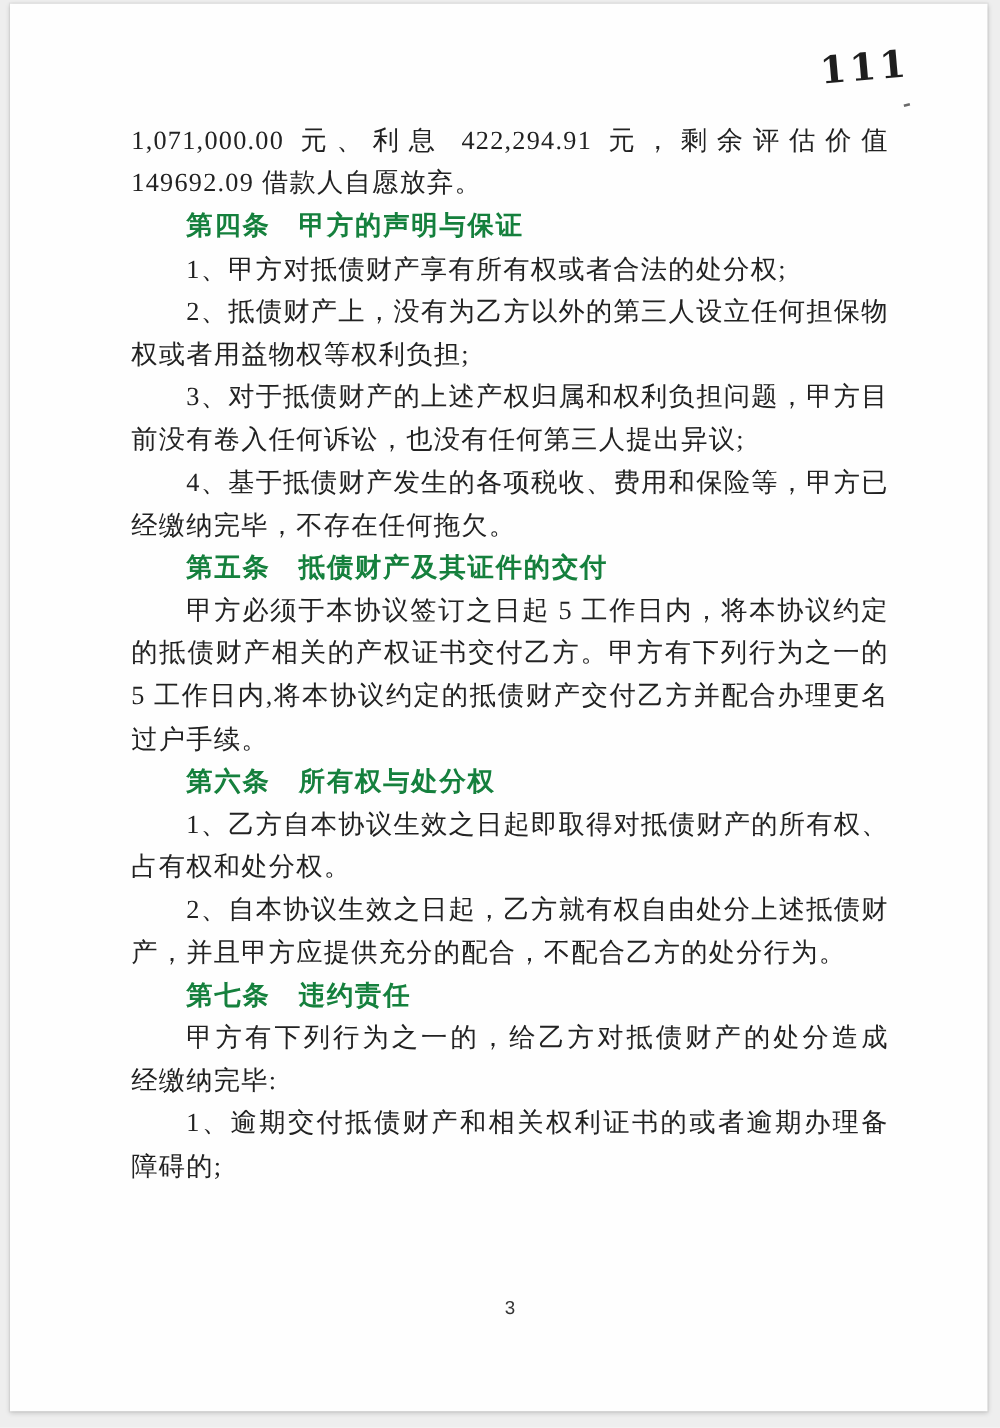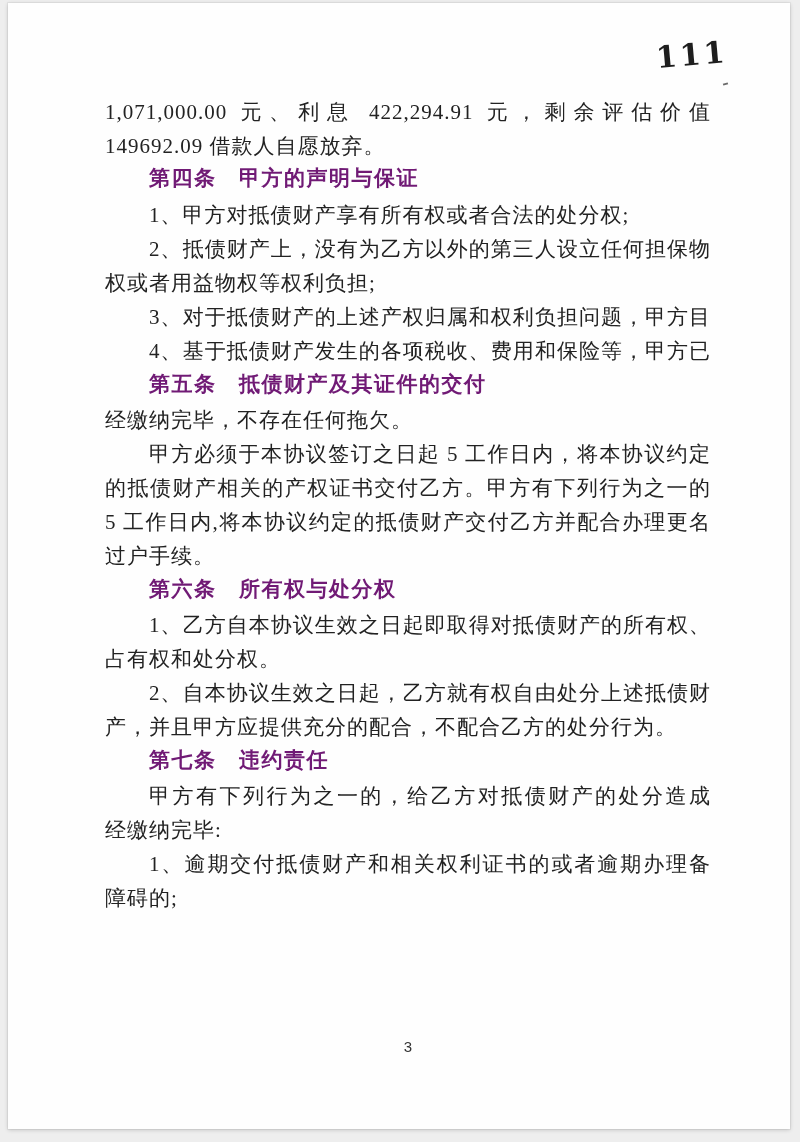--- a/index.html
+++ b/index.html
@@ -65,23 +65,23 @@
     white-space: normal;
     text-align: justify;
     text-align-last: justify;
     text-justify: inter-character;
     overflow: hidden;
   }
   .line.ind {
     text-indent: 2.1em;
   }
   .line.hd {
-    font-family: Liberation Mono, monospace;
+    font-family: Liberation Serif, serif;
     font-weight: bold;
-    color: #701a75;
+    color: #15803d;
     letter-spacing: 1.5px;
   }
   .page-footer {
     position: absolute;
     left: 97px;
     top: 1035px;
     width: 606px;
     text-align: center;
     font-size: 15px;
     color: #333333;
@@ -98,23 +98,24 @@
     <div class="ink-speck"></div>
 
     <div class="text-column">
       <div class="line jst">1,071,000.00 元、利息 422,294.91 元，剩余评估价值</div>
       <div class="line">149692.09 借款人自愿放弃。</div>
       <div class="line ind hd">第四条　甲方的声明与保证</div>
       <div class="line ind">1、甲方对抵债财产享有所有权或者合法的处分权;</div>
       <div class="line ind jst">2、抵债财产上，没有为乙方以外的第三人设立任何担保物</div>
       <div class="line">权或者用益物权等权利负担;</div>
       <div class="line ind jst">3、对于抵债财产的上述产权归属和权利负担问题，甲方目</div>
+      <div class="line">前没有卷入任何诉讼，也没有任何第三人提出异议;</div>
       <div class="line ind jst">4、基于抵债财产发生的各项税收、费用和保险等，甲方已</div>
+      <div class="line">经缴纳完毕，不存在任何拖欠。</div>
       <div class="line ind hd">第五条　抵债财产及其证件的交付</div>
-      <div class="line">经缴纳完毕，不存在任何拖欠。</div>
       <div class="line ind jst">甲方必须于本协议签订之日起 5 工作日内，将本协议约定</div>
       <div class="line jst">的抵债财产相关的产权证书交付乙方。甲方有下列行为之一的</div>
       <div class="line jst">5 工作日内,将本协议约定的抵债财产交付乙方并配合办理更名</div>
       <div class="line">过户手续。</div>
       <div class="line ind hd">第六条　所有权与处分权</div>
       <div class="line ind jst">1、乙方自本协议生效之日起即取得对抵债财产的所有权、</div>
       <div class="line">占有权和处分权。</div>
       <div class="line ind jst">2、自本协议生效之日起，乙方就有权自由处分上述抵债财</div>
       <div class="line">产，并且甲方应提供充分的配合，不配合乙方的处分行为。</div>
       <div class="line ind hd">第七条　违约责任</div>

